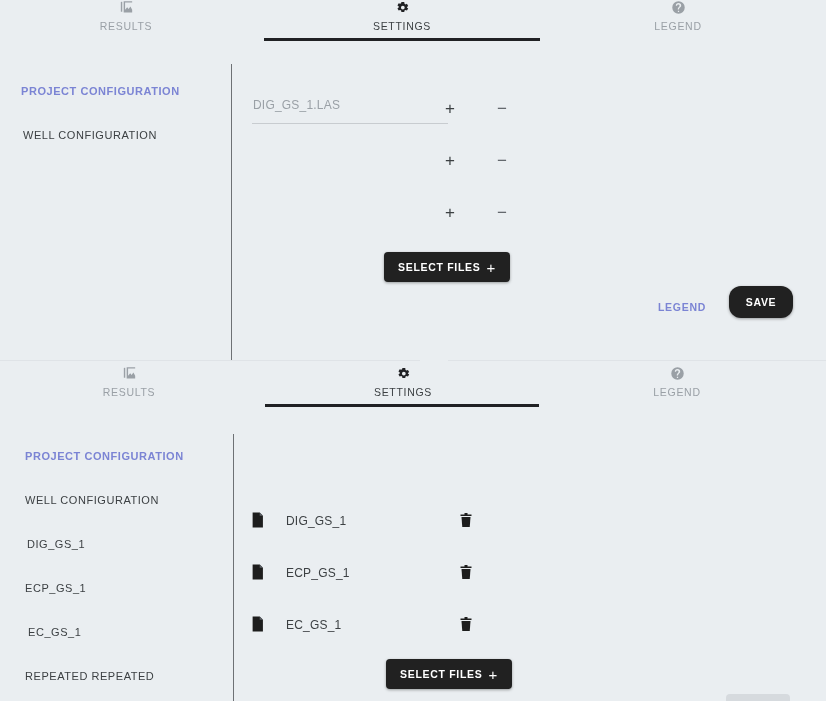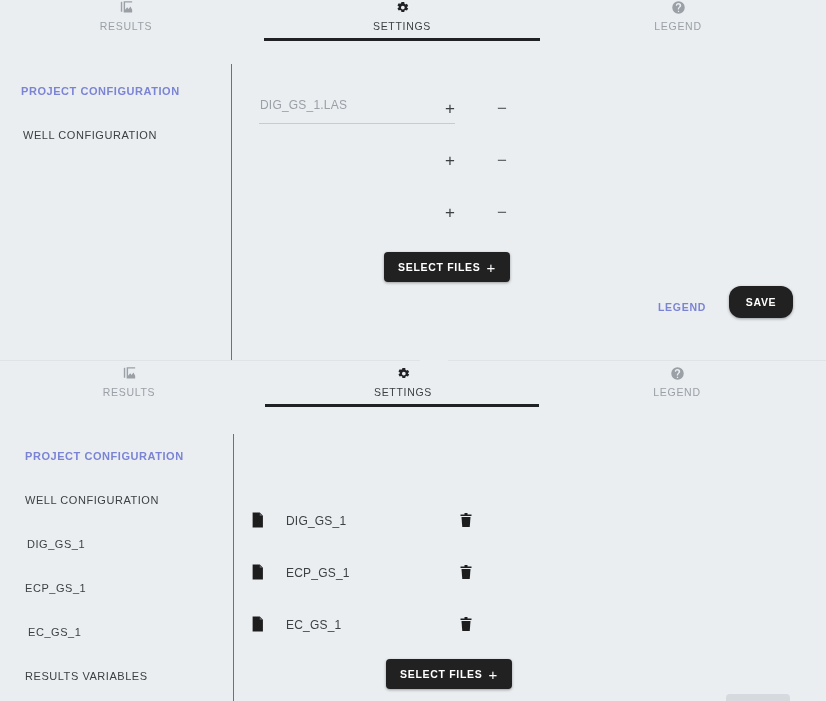--- a/index.html
+++ b/index.html
@@ -139,21 +139,20 @@
     height: 26px;
     border: none;
     border-bottom: 1px solid #c8ccd0;
     background: transparent;
     font-family: "Liberation Sans", sans-serif;
     font-size: 12px;
     letter-spacing: 0.2px;
     color: #4d7c0f;
     outline: none;
     padding: 0 0 12px 1px;
-    margin-left: 7px;
   }
   .input-field::placeholder { color: #9aa0a6; opacity: 1; }
 
   .icon-btn {
     position: absolute;
     display: flex;
     align-items: center;
     justify-content: center;
     width: 20px;
     height: 20px;
@@ -402,21 +401,21 @@
 
     <div class="panel-body">
       <div class="divider"></div>
 
       <aside class="sidebar">
         <div class="side-item side-item-0 active">PROJECT CONFIGURATION</div>
         <div class="side-item side-item-1">WELL CONFIGURATION</div>
         <div class="side-item side-item-2">DIG_GS_1</div>
         <div class="side-item side-item-3">ECP_GS_1</div>
         <div class="side-item side-item-4">EC_GS_1</div>
-        <div class="side-item side-item-5">RESULTS VARIABLES</div>
+        <div class="side-item side-item-5">REPEATED REPEATED</div>
       </aside>
 
       <div class="content">
 
         <div class="file-row file-row-0">
           <span class="file-icon">
             <svg width="13" height="16" viewBox="0 0 24 28" aria-hidden="true">
               <path d="M3 0h13l6 6v22H3V0z" fill="#1d1d1d"></path>
               <path d="M16 0l6 6h-6V0z" fill="#5f6368"></path>
             </svg>

